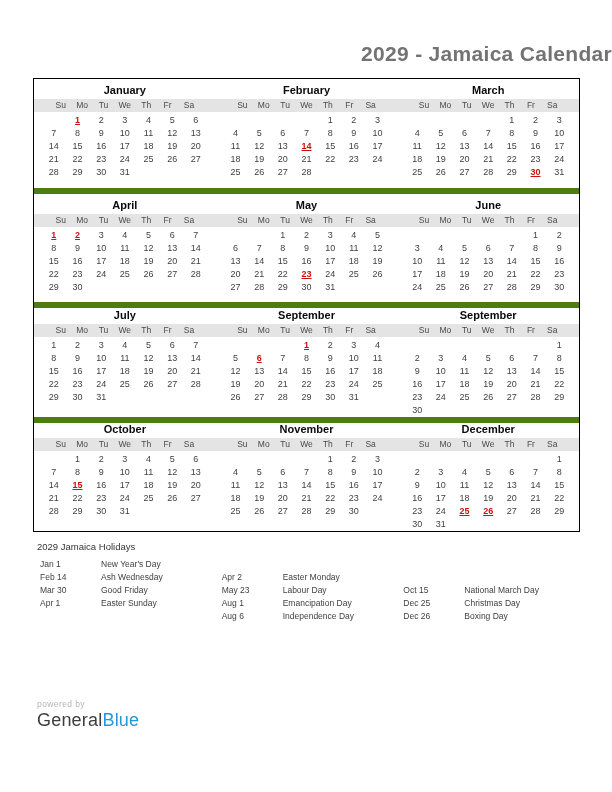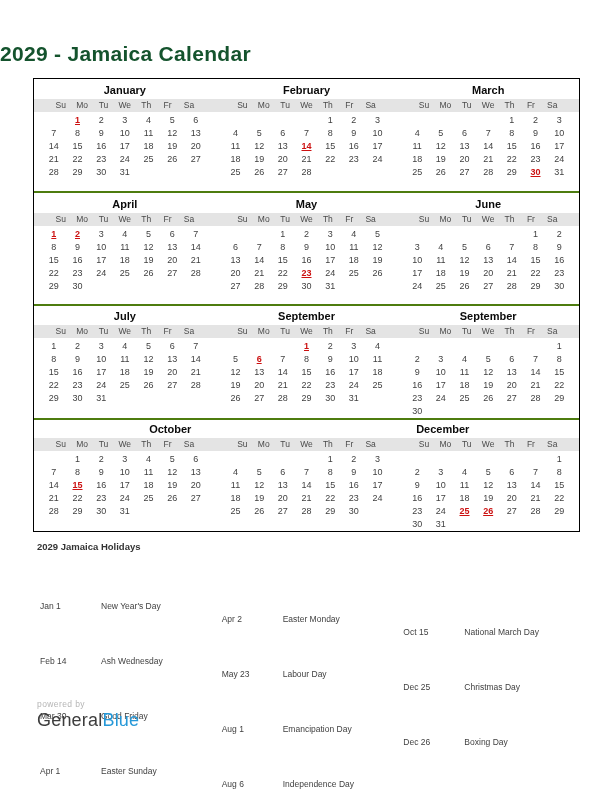--- a/index.html
+++ b/index.html
@@ -5,58 +5,58 @@
   * { margin:0; padding:0; box-sizing:border-box; }
   html, body { background:#ffffff; }
   body {
     width:612px; height:792px; position:relative; overflow:hidden;
     font-family:"Liberation Sans", sans-serif;
   }
   .page { position:absolute; inset:0; background:#fff; }
 
   .title {
     position:absolute; top:42px; left:0; right:0;
-    text-align:left; font-size:21px; font-weight:bold;
-    color:#14532d; letter-spacing:0.3px;
+    text-align:right; font-size:21px; font-weight:bold;
+    color:#737373; letter-spacing:0.3px;
   }
 
   .calendar {
     position:absolute; left:33px; top:78px; width:547px; height:454px;
     border:1.5px solid #000; display:flex; flex-direction:column; background:#fff;
   }
   .cal-section { flex:1 1 0; display:flex; flex-direction:column; overflow:hidden; }
-  .cal-section + .cal-section { border-top:2px solid #4d7c0f; }
+  .cal-section + .cal-section { border-top:6px solid #4d7c0f; }
 
   .month-title-row { display:flex; height:20px; align-items:flex-end; padding-bottom:3px; }
   .month-title { flex:1 1 0; text-align:center; font-weight:bold; font-size:11px; color:#0a0a0a; }
 
   .weekday-row { display:flex; height:13px; background:var(--weekday-band, #e4e4e4); }
   .weekday-group { flex:1 1 0; display:flex; padding:0 16px; }
   .weekday-cell { flex:1 1 0; text-align:center; font-size:8.5px; line-height:13px; color:#4a4a4a; }
 
   .days-row { flex:1 1 0; display:flex; }
   .day-grid {
     flex:1 1 0; display:grid; grid-template-columns:repeat(7, 1fr);
     grid-auto-rows:13px; align-content:start; padding:2px 8px 0;
   }
   .day-cell { text-align:center; font-size:9px; line-height:13px; color:#3f3f3f; }
   .day-cell.holiday {
     color:var(--holiday-red, #cc1111); font-weight:bold; text-decoration:underline;
   }
 
   .holidays-heading {
     position:absolute; left:37px; top:541px;
-    font-size:9.5px; font-weight:bold; color:#333;
+    font-size:9.5px; font-weight:normal; color:#333;
   }
   .holiday-columns {
     position:absolute; left:37px; top:558px; width:545px;
     display:flex; align-items:flex-start;
   }
   .holiday-col { width:182px; }
-  .holiday-row { display:flex; height:13px; line-height:13px; font-size:8.5px; color:#3f3f3f; padding-left:3px;margin-top:42px; }
+  .holiday-row { display:flex; height:13px; line-height:13px; font-size:8.5px; color:#3f3f3f; padding-left:3px; }
   .holiday-date { width:37px; }
   .holiday-name { flex:1;padding-left:24px; }
 
   .footer { position:absolute; left:37px; top:699px; }
   .powered-by { font-size:8.5px; color:#b5b5b5; letter-spacing:0.4px; }
   .brand { font-size:18px; color:#3d3d3d; margin-top:1px; letter-spacing:0.2px; }
   .brand-blue { color:var(--brand-blue, #2598d8); }
 </style>
 </head>
 <body>
@@ -491,20 +491,21 @@
             <div class="day-cell">27</div>
             <div class="day-cell">28</div>
             <div class="day-cell">29</div>
             <div class="day-cell">30</div>
           </div>
         </div>
       </div>
       <div class="cal-section">
         <div class="month-title-row">
           <div class="month-title">October</div>
+          <div class="month-title">November</div>
           <div class="month-title">December</div>
         </div>
         <div class="weekday-row">
           <div class="weekday-group">
             <div class="weekday-cell">Su</div>
             <div class="weekday-cell">Mo</div>
             <div class="weekday-cell">Tu</div>
             <div class="weekday-cell">We</div>
             <div class="weekday-cell">Th</div>
             <div class="weekday-cell">Fr</div>

